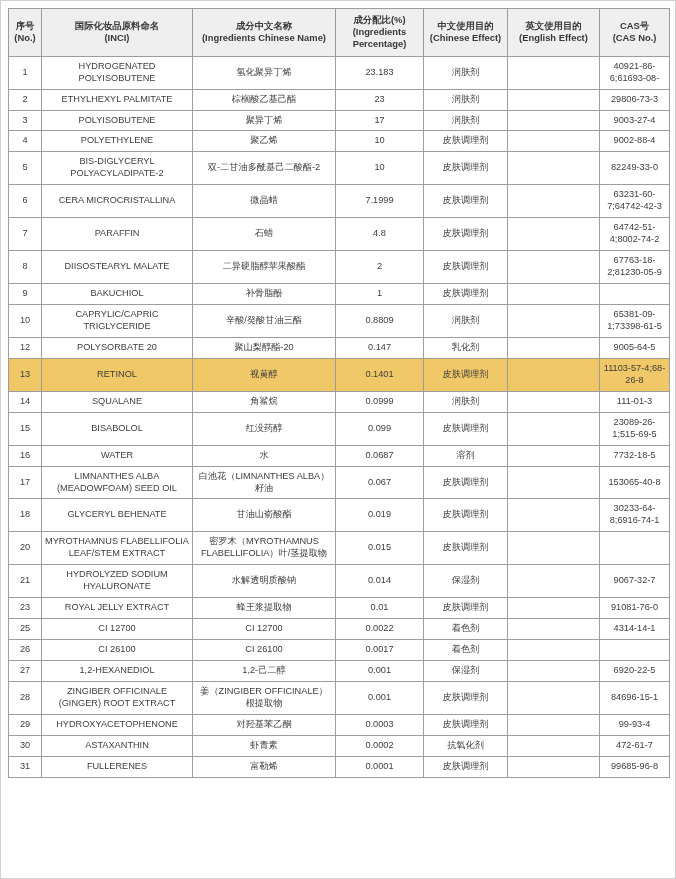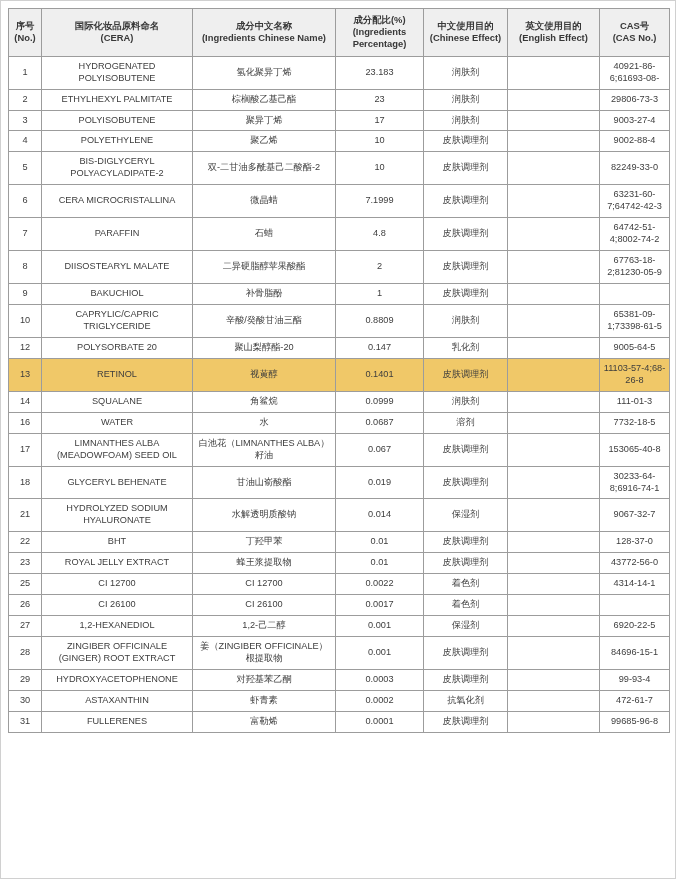--- a/index.html
+++ b/index.html
@@ -69,21 +69,21 @@
         <col class="c-cas">
     </colgroup>
     <thead>
         <tr>
           <th>
             <div>序号</div>
             <div>(No.)</div>
           </th>
           <th>
             <div>国际化妆品原料命名</div>
-            <div>(CERA)</div>
+            <div>(INCI)</div>
           </th>
           <th>
             <div>成分中文名称</div>
             <div>(Ingredients Chinese Name)</div>
           </th>
           <th>
             <div>成分配比(%)</div>
             <div>(Ingredients</div>
             <div>Percentage)</div>
           </th>
@@ -213,20 +213,29 @@
         <tr>
           <td>14</td>
           <td>SQUALANE</td>
           <td>角鲨烷</td>
           <td>0.0999</td>
           <td>润肤剂</td>
           <td></td>
           <td>111-01-3</td>
         </tr>
         <tr>
+          <td>15</td>
+          <td>BISABOLOL</td>
+          <td>红没药醇</td>
+          <td>0.099</td>
+          <td>皮肤调理剂</td>
+          <td></td>
+          <td>23089-26-1;515-69-5</td>
+        </tr>
+        <tr>
           <td>16</td>
           <td>WATER</td>
           <td>水</td>
           <td>0.0687</td>
           <td>溶剂</td>
           <td></td>
           <td>7732-18-5</td>
         </tr>
         <tr>
           <td>17</td>
@@ -240,45 +249,45 @@
         <tr>
           <td>18</td>
           <td>GLYCERYL BEHENATE</td>
           <td>甘油山嵛酸酯</td>
           <td>0.019</td>
           <td>皮肤调理剂</td>
           <td></td>
           <td>30233-64-8;6916-74-1</td>
         </tr>
         <tr>
+          <td>20</td>
+          <td>MYROTHAMNUS FLABELLIFOLIA LEAF/STEM EXTRACT</td>
+          <td>密罗木（MYROTHAMNUS FLABELLIFOLIA）叶/茎提取物</td>
+          <td>0.015</td>
+          <td>皮肤调理剂</td>
+          <td></td>
+          <td></td>
+        </tr>
+        <tr>
           <td>21</td>
           <td>HYDROLYZED SODIUM HYALURONATE</td>
           <td>水解透明质酸钠</td>
           <td>0.014</td>
           <td>保湿剂</td>
           <td></td>
           <td>9067-32-7</td>
         </tr>
         <tr>
-          <td>22</td>
-          <td>BHT</td>
-          <td>丁羟甲苯</td>
-          <td>0.01</td>
-          <td>皮肤调理剂</td>
-          <td></td>
-          <td>128-37-0</td>
-        </tr>
-        <tr>
           <td>23</td>
           <td>ROYAL JELLY EXTRACT</td>
           <td>蜂王浆提取物</td>
           <td>0.01</td>
           <td>皮肤调理剂</td>
           <td></td>
-          <td>43772-56-0</td>
+          <td>91081-76-0</td>
         </tr>
         <tr>
           <td>25</td>
           <td>CI 12700</td>
           <td>CI 12700</td>
           <td>0.0022</td>
           <td>着色剂</td>
           <td></td>
           <td>4314-14-1</td>
         </tr>

